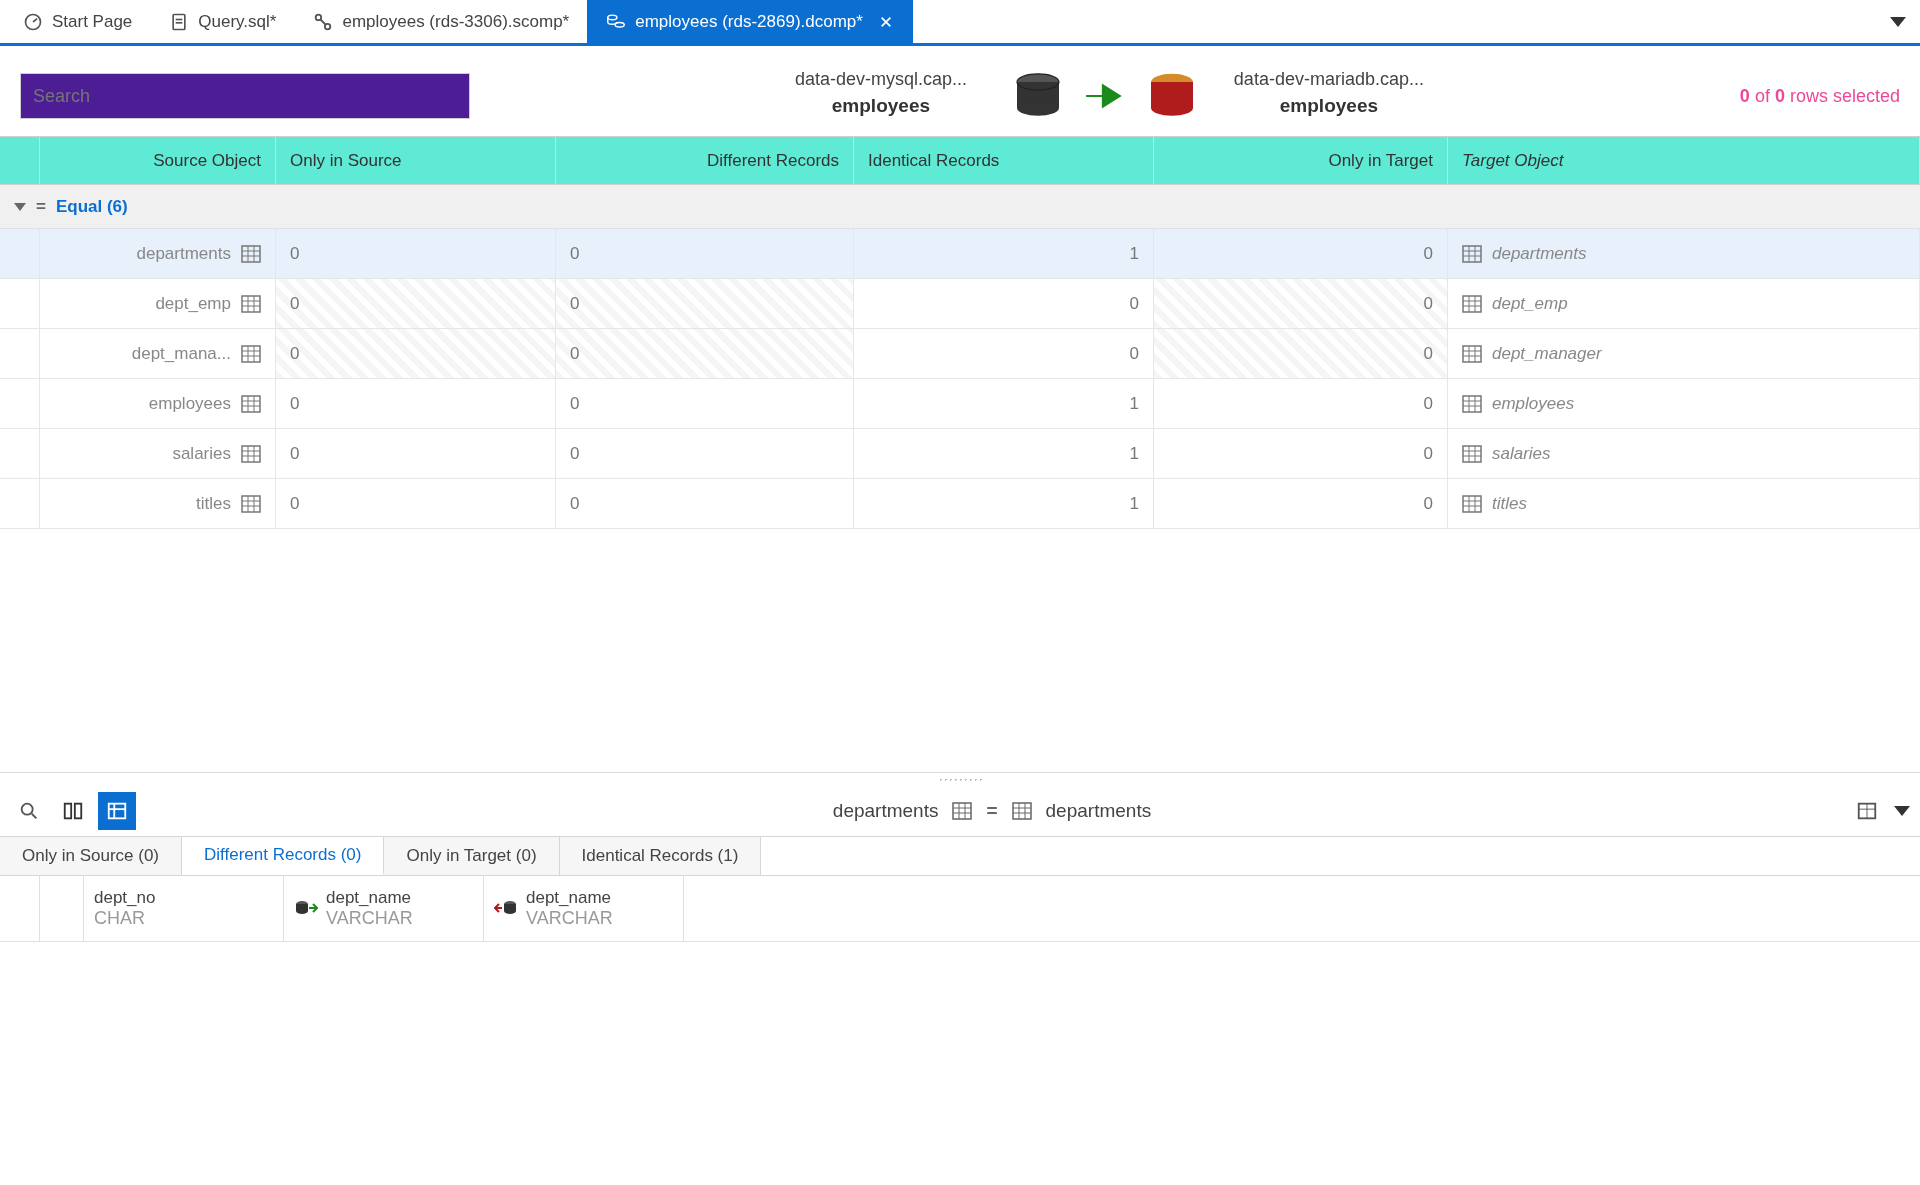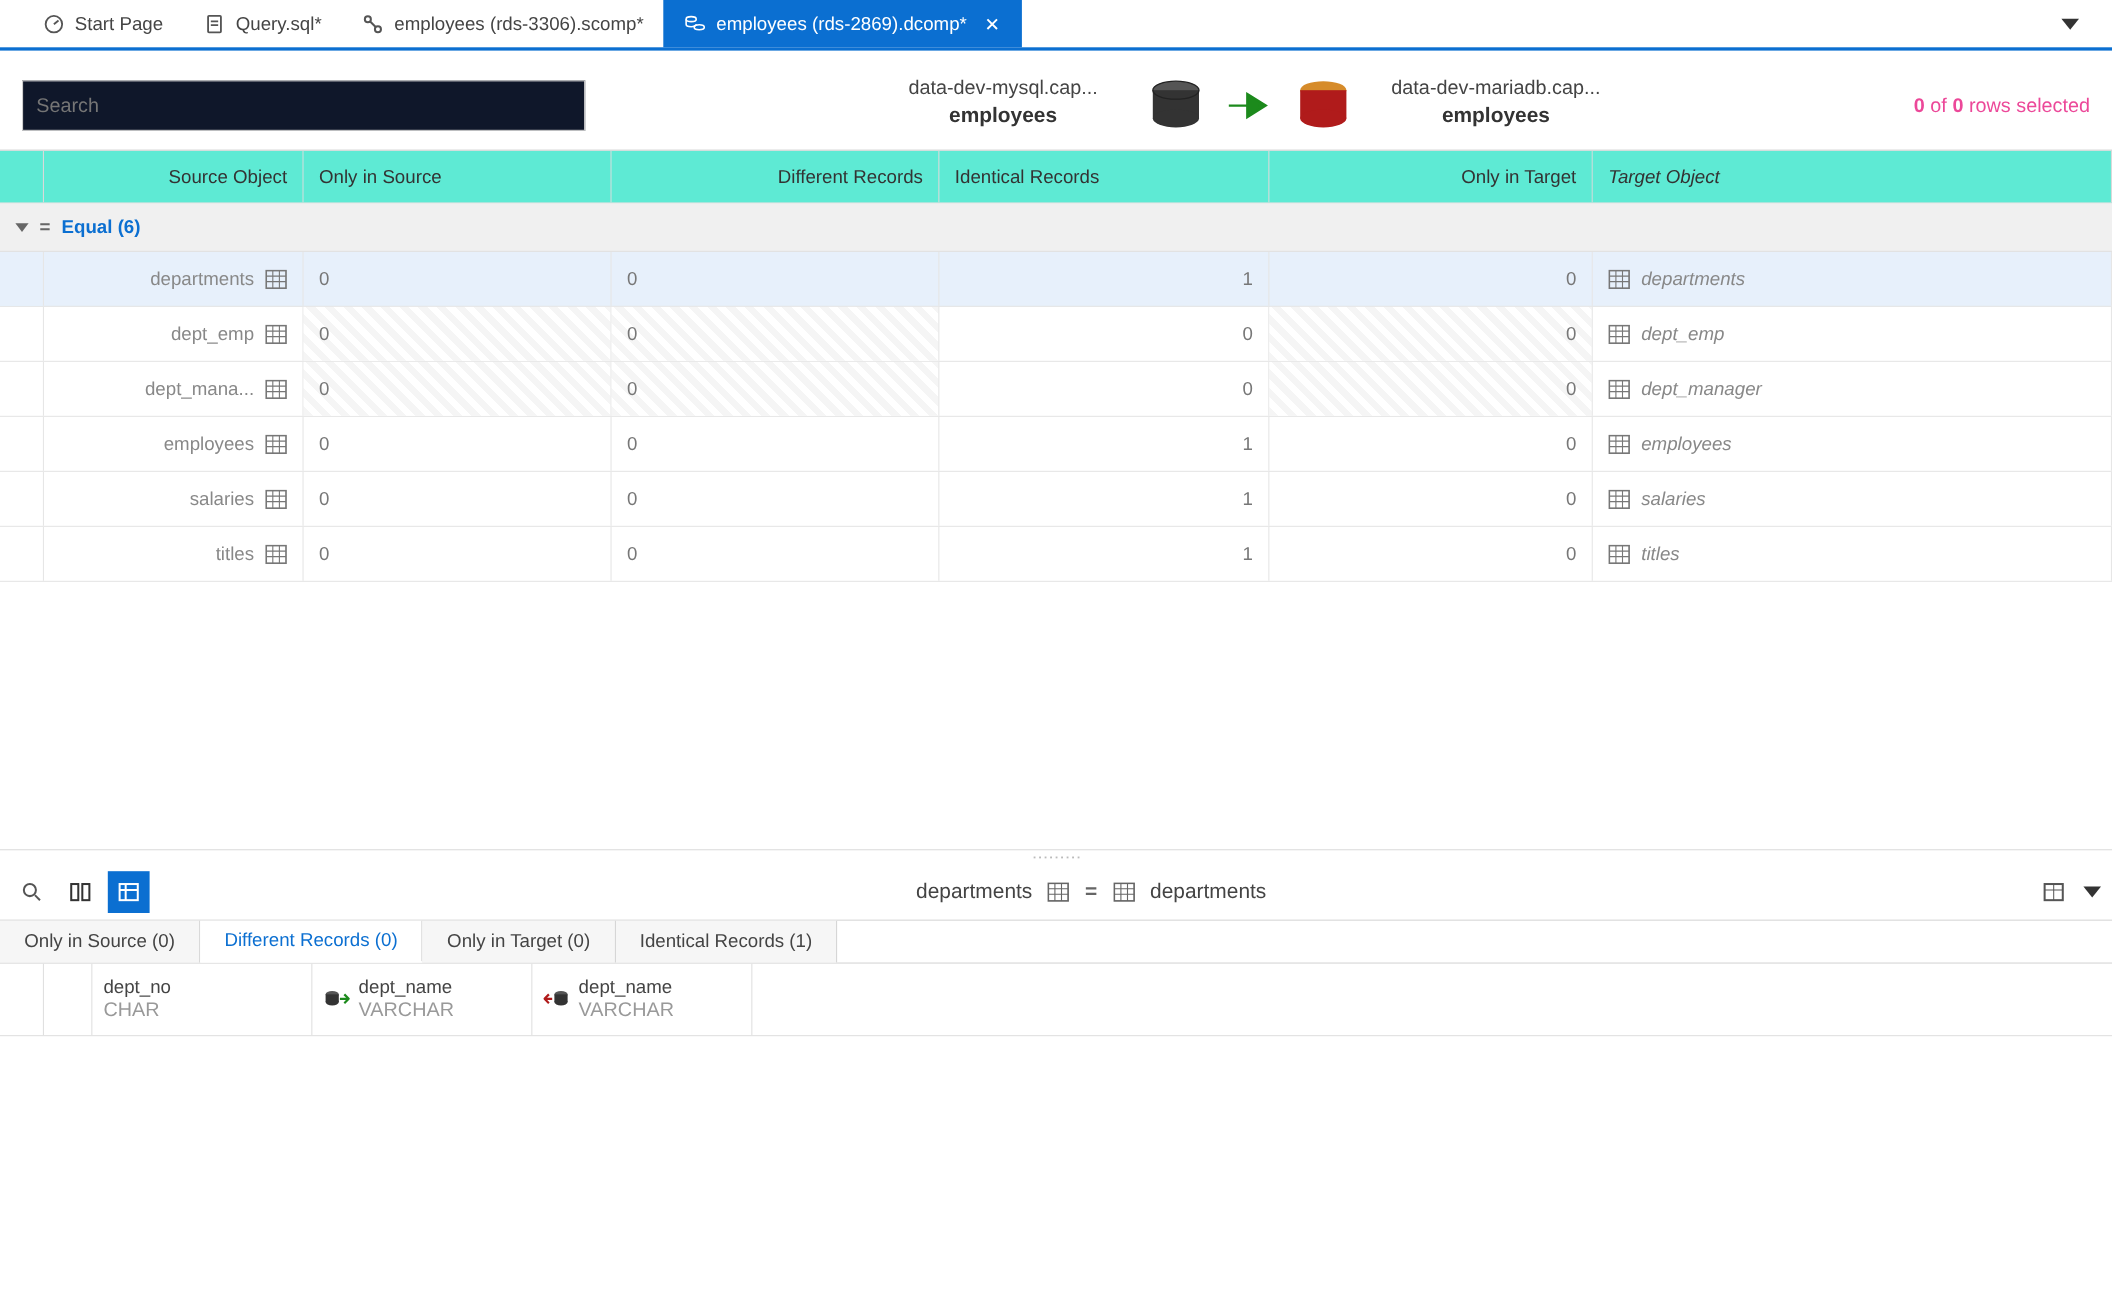--- a/index.html
+++ b/index.html
@@ -1,29 +1,29 @@
 <!DOCTYPE html>
 <html><head>
 <meta charset="utf-8">
 <style>
 * { box-sizing: border-box; margin: 0; padding: 0; }
 body { font-family: "Segoe UI", Tahoma, sans-serif; font-size: 17px; color: #333; background: #fff; width: 1920px; height: 1185px; overflow: hidden; display: flex; flex-direction: column; }
 
 
-.tabs { display: flex; align-items: center; height: 46px; border-bottom: 3px solid #0b6fd1; padding: 0 20px; background: #fff; }
+.tabs { display: flex; align-items: center; height: 46px; border-bottom: 3px solid #0b6fd1; padding: 0 4px; background: #fff; }
 .tab { display: flex; align-items: center; gap: 8px; padding: 0 18px; height: 100%; color: #444; cursor: default; }
 .tab .ico { width: 22px; height: 22px; display: inline-flex; align-items: center; justify-content: center; }
 .tab.active { background: #0b6fd1; color: #fff; }
 .tab-close { width: 18px; height: 18px; margin-left: 6px; display: inline-flex; align-items: center; justify-content: center; }
 .tabs-right { margin-left: auto; display: flex; align-items: center; padding-right: 10px; }
 .dropdown-caret { width: 0; height: 0; border-left: 8px solid transparent; border-right: 8px solid transparent; border-top: 10px solid #333; }
 
 
 .header { display: flex; align-items: center; padding: 22px 20px 12px 20px; gap: 10px; }
-.search-box { width: 512px; height: 46px; border: 1px solid #cfcfcf; background: #0f172a; padding: 0 12px; font-size: 18px; color: #888; outline: none; }
+.search-box { width: 450px; height: 46px; border: 1px solid #cfcfcf; background: #4c1d95; padding: 0 12px; font-size: 18px; color: #888; outline: none; }
 .db-block { display: flex; align-items: center; gap: 14px; }
 .db-text { text-align: center; min-width: 230px; }
 .db-text .host { color: #444; font-size: 18px; }
 .db-text .name { font-weight: bold; font-size: 19px; line-height: 1.7; }
 .db-cyl { width: 56px; height: 56px; }
 .arrow-icon { width: 42px; height: 30px; margin: 0 18px; }
 .sel-info { margin-left: auto; font-size: 18px; color: #ec4899; }
 .sel-info b { font-weight: bold; }
 
 

